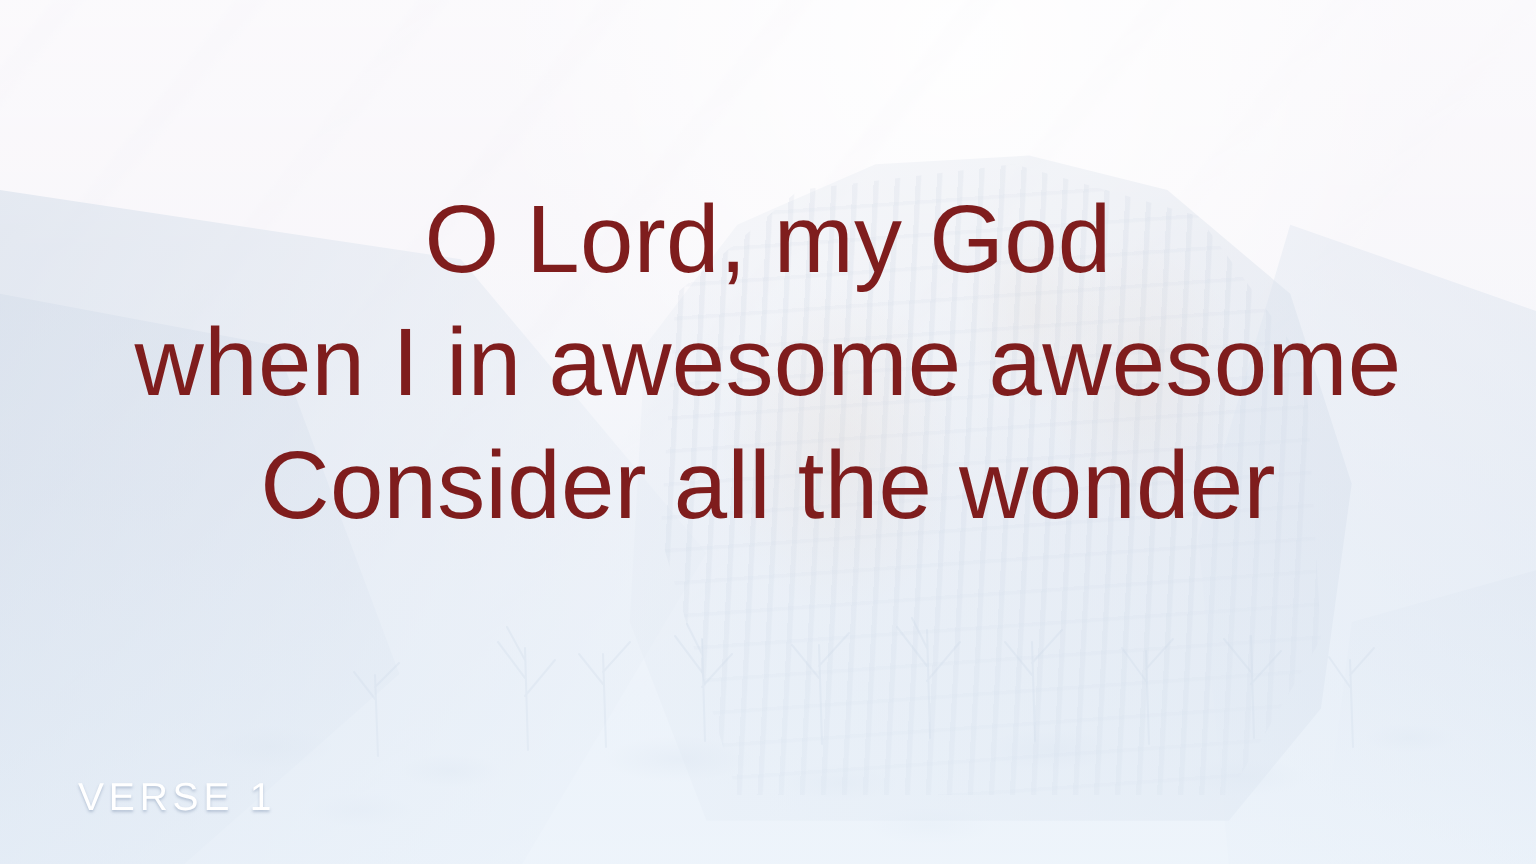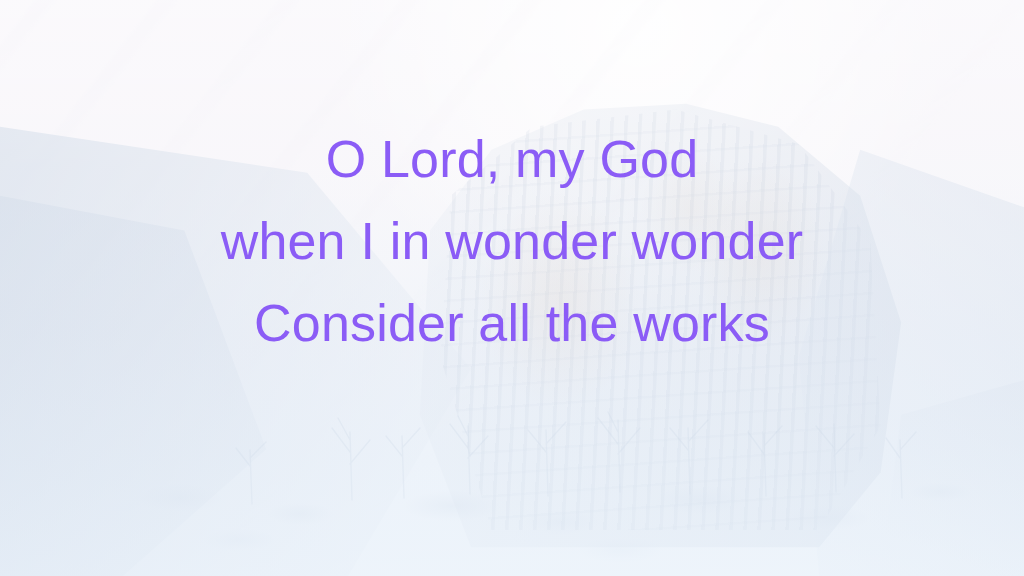--- a/index.html
+++ b/index.html
@@ -163,22 +163,22 @@
   }
 
   
 
   .lyrics {
     position: absolute;
     left: 0;
     right: 0;
     top: 118px;
     text-align: center;
-    color: #8b5cf6;
-    font-size: 52px;
+    color: #7f1d1d;
+    font-size: 64px;
     line-height: 82px;
     font-weight: 300;
     letter-spacing: 0.2px;
     white-space: nowrap;
   }
 
   .lyric-line {
     display: block;
   }
 
@@ -226,18 +226,19 @@
         <path d="M902 498 L900 440 M900 458 L886 438 M900 450 L916 432"></path>
         <path d="M252 504 L250 450 M250 466 L236 448 M250 458 L266 442"></path>
       </g>
     </svg>
   </div>
 
   <div class="bg-layer bg-haze"></div>
 
   <div class="lyrics">
     <span class="lyric-line">O Lord, my God</span>
-    <span class="lyric-line">when I in wonder wonder</span>
-    <span class="lyric-line">Consider all the works</span>
+    <span class="lyric-line">when I in awesome awesome</span>
+    <span class="lyric-line">Consider all the wonder</span>
   </div>
 
+  <div class="verse-label">VERSE 1</div>
 
 </div>
 
 </body></html>

